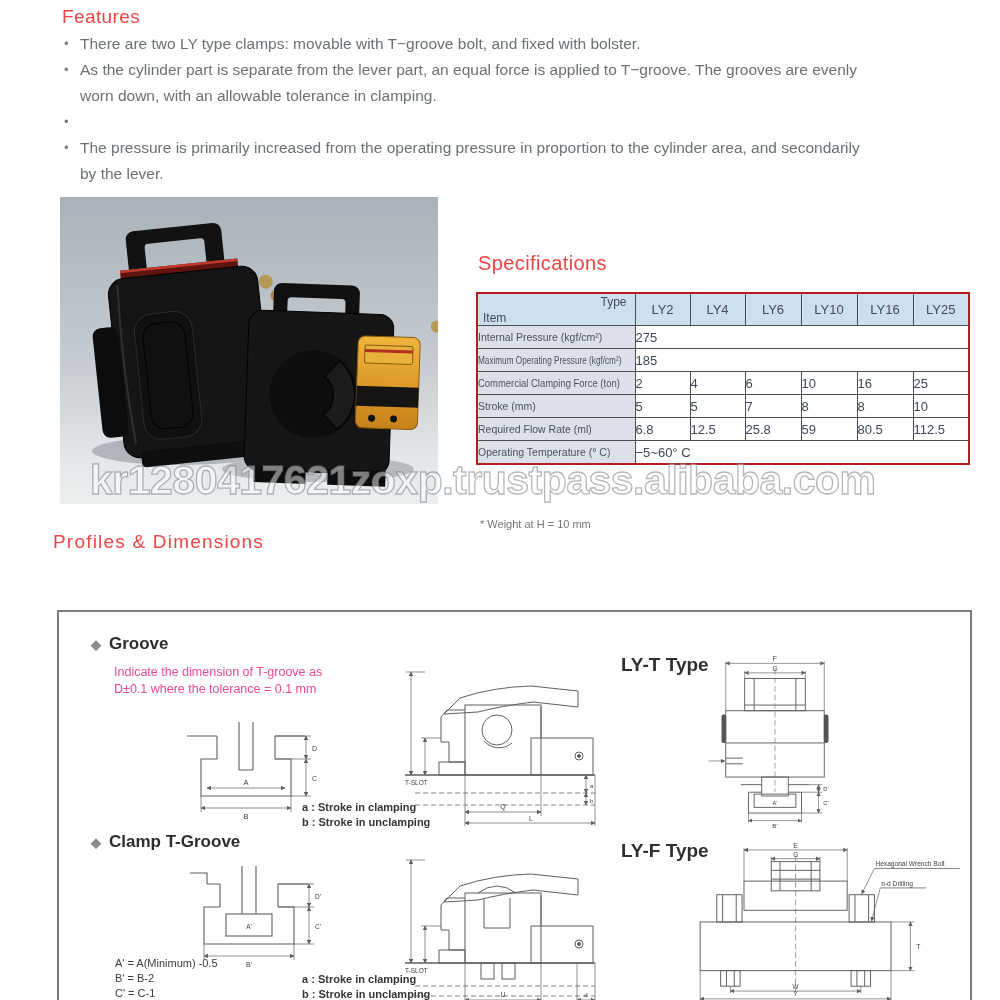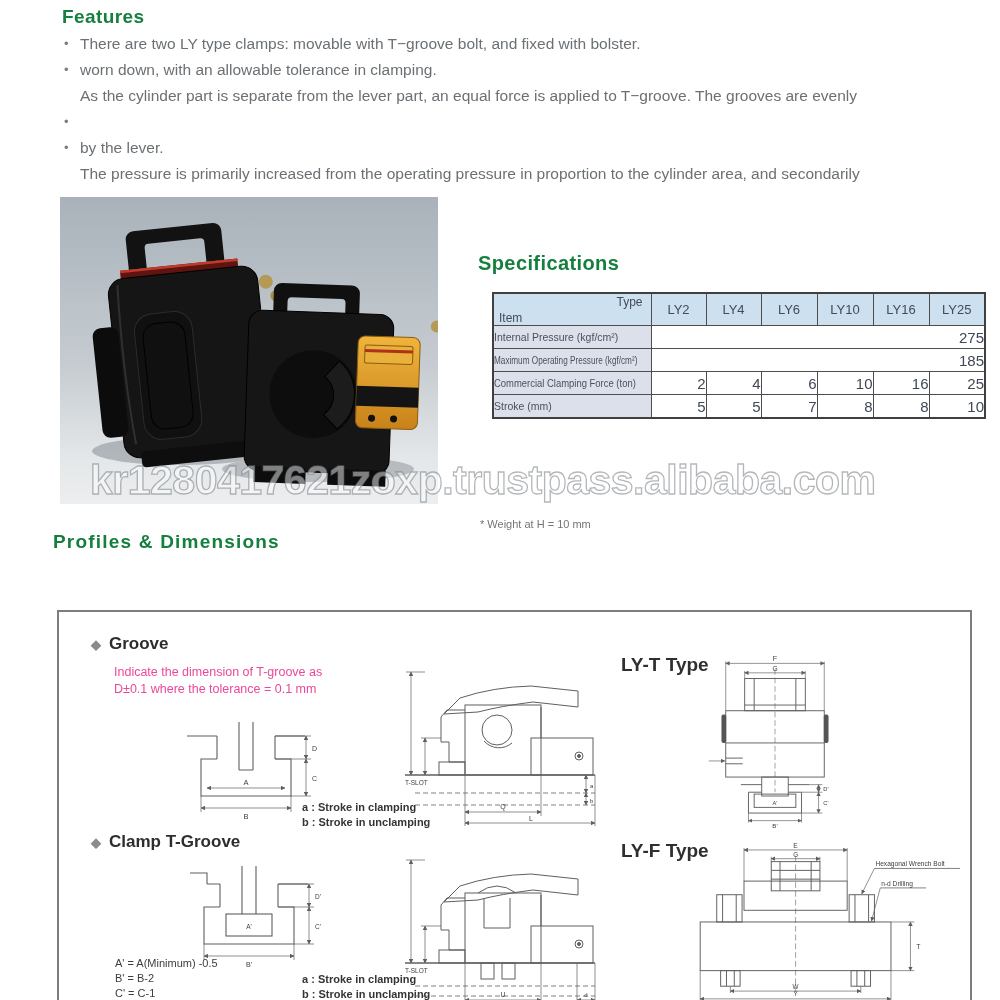--- a/index.html
+++ b/index.html
@@ -1,39 +1,39 @@
 <!DOCTYPE html>
 <html><head>
 <meta charset="utf-8">
 <style>
   html,body{margin:0;padding:0;background:#fff;}
   .page{position:relative;width:1000px;height:1000px;background:#ffffff;
         font-family:"Liberation Sans",sans-serif;overflow:hidden;}
 
-  .h-main{position:absolute;font-size:19px;font-weight:bold;color:#15803d;letter-spacing:.4px;}
+  .h-main{position:absolute;font-size:19px;font-weight:normal;color:#ef4444;letter-spacing:.4px;}
   #features-title{left:62px;top:6px;}
   #spec-title{left:478px;top:252px;font-size:20px;text-align:center;}
   #profiles-title{left:53px;top:531px;letter-spacing:1.2px;}
 
   .bullets{position:absolute;left:64px;top:31px;width:904px;list-style:none;margin:0;padding:0;}
   .bullets li{display:flex;font-size:15.5px;color:#6b7074;line-height:26px;}
   .bullets .dot{width:16px;flex:none;color:#7a7e82;font-size:13px;}
 
   .photo{position:absolute;left:60px;top:197px;width:378px;height:307px;}
 
   .spec-wrap{position:absolute;left:476px;top:292px;}
-  table.spec{border-collapse:collapse;table-layout:fixed;width:492px;border:2px solid #404040;margin-left:16px;}
+  table.spec{border-collapse:collapse;table-layout:fixed;width:492px;border:2px solid #b91c1c;}
   table.spec td,table.spec th{border:1px solid #4d4d4d;padding:0;}
   table.spec thead th{height:31px;background:#cde0f0;font-size:13px;font-weight:normal;color:#434b58;}
   th.diag{background-color:#cde0f0;background-image:linear-gradient(to top right,
         rgba(0,0,0,0) calc(50% - .7px), #6a6a6a calc(50% - .7px),
         #6a6a6a calc(50% + .7px), rgba(0,0,0,0) calc(50% + .7px));position:relative;}
   th.diag .t{position:absolute;top:1px;right:8px;font-size:12px;}
   th.diag .i{position:absolute;bottom:0;left:5px;font-size:12px;}
-  table.spec tbody td{height:22px;text-align:right;font-size:15px;color:#3f4856;}
+  table.spec tbody td{height:22px;text-align:left;font-size:13px;color:#3f4856;}
   table.spec td.item{background:#dce0eb;text-align:left;padding-left:0;font-size:10.5px;
         color:#4a505c;white-space:nowrap;overflow:hidden;}
   .sq80{display:inline-block;transform:scaleX(.78);transform-origin:left center;white-space:nowrap;}
   .sq90{display:inline-block;transform:scaleX(.9);transform-origin:left center;white-space:nowrap;}
   .footnote{position:absolute;left:480px;top:518px;font-size:11px;color:#72767a;}
 
   .watermark{position:absolute;left:90px;top:457px;z-index:40;font-size:41px;font-weight:bold;
         letter-spacing:-.5px;white-space:nowrap;color:rgba(255,255,255,.48);
         -webkit-text-stroke:1.3px rgba(118,124,130,.55);pointer-events:none;}
 
@@ -68,32 +68,32 @@
   <ul class="bullets">
     <li>
       <span class="dot">•</span>
       <div>
           <div>There are two LY type clamps: movable with T−groove bolt, and fixed with bolster.</div>
         </div>
     </li>
     <li>
       <span class="dot">•</span>
       <div>
+        <div>As the cylinder part is separate from the lever part, an equal force is applied to T−groove. The grooves are evenly</div>
         <div>worn down, with an allowable tolerance in clamping.</div>
-        <div>As the cylinder part is separate from the lever part, an equal force is applied to T−groove. The grooves are evenly</div>
       </div>
     </li>
     <li>
       <span class="dot">•</span>
     </li>
     <li>
       <span class="dot">•</span>
       <div>
+        <div>The pressure is primarily increased from the operating pressure in proportion to the cylinder area, and secondarily</div>
         <div>by the lever.</div>
-        <div>The pressure is primarily increased from the operating pressure in proportion to the cylinder area, and secondarily</div>
       </div>
     </li>
   </ul>
 
   <div class="photo">
     <svg width="378" height="307" viewBox="0 0 378 307">
       <defs>
         <linearGradient id="bgG" x1="0" y1="0" x2="0" y2="1">
           <stop offset="0" stop-color="#a9b2ba"></stop>
             <stop offset=".55" stop-color="#c6ccd1"></stop>
@@ -186,20 +186,33 @@
           <td>25</td>
         </tr>
         <tr>
           <td class="item"><span>Stroke (mm)</span></td>
           <td>5</td>
           <td>5</td>
           <td>7</td>
           <td>8</td>
           <td>8</td>
           <td>10</td>
+        </tr>
+        <tr>
+          <td class="item"><span>Required Flow Rate (ml)</span></td>
+          <td>6.8</td>
+          <td>12.5</td>
+          <td>25.8</td>
+          <td>59</td>
+          <td>80.5</td>
+          <td>112.5</td>
+        </tr>
+        <tr>
+          <td class="item"><span>Operating Temperature (° C)</span></td>
+          <td colspan="6">−5~60° C</td>
         </tr>
       </tbody>
     </table>
   </div>
   <div class="footnote">* Weight at H = 10 mm</div>
 
   <div class="watermark">kr1280417621zoxp.trustpass.alibaba.com</div>
 
   <div class="h-main" id="profiles-title">Profiles &amp; Dimensions</div>
   <div class="pbox">

